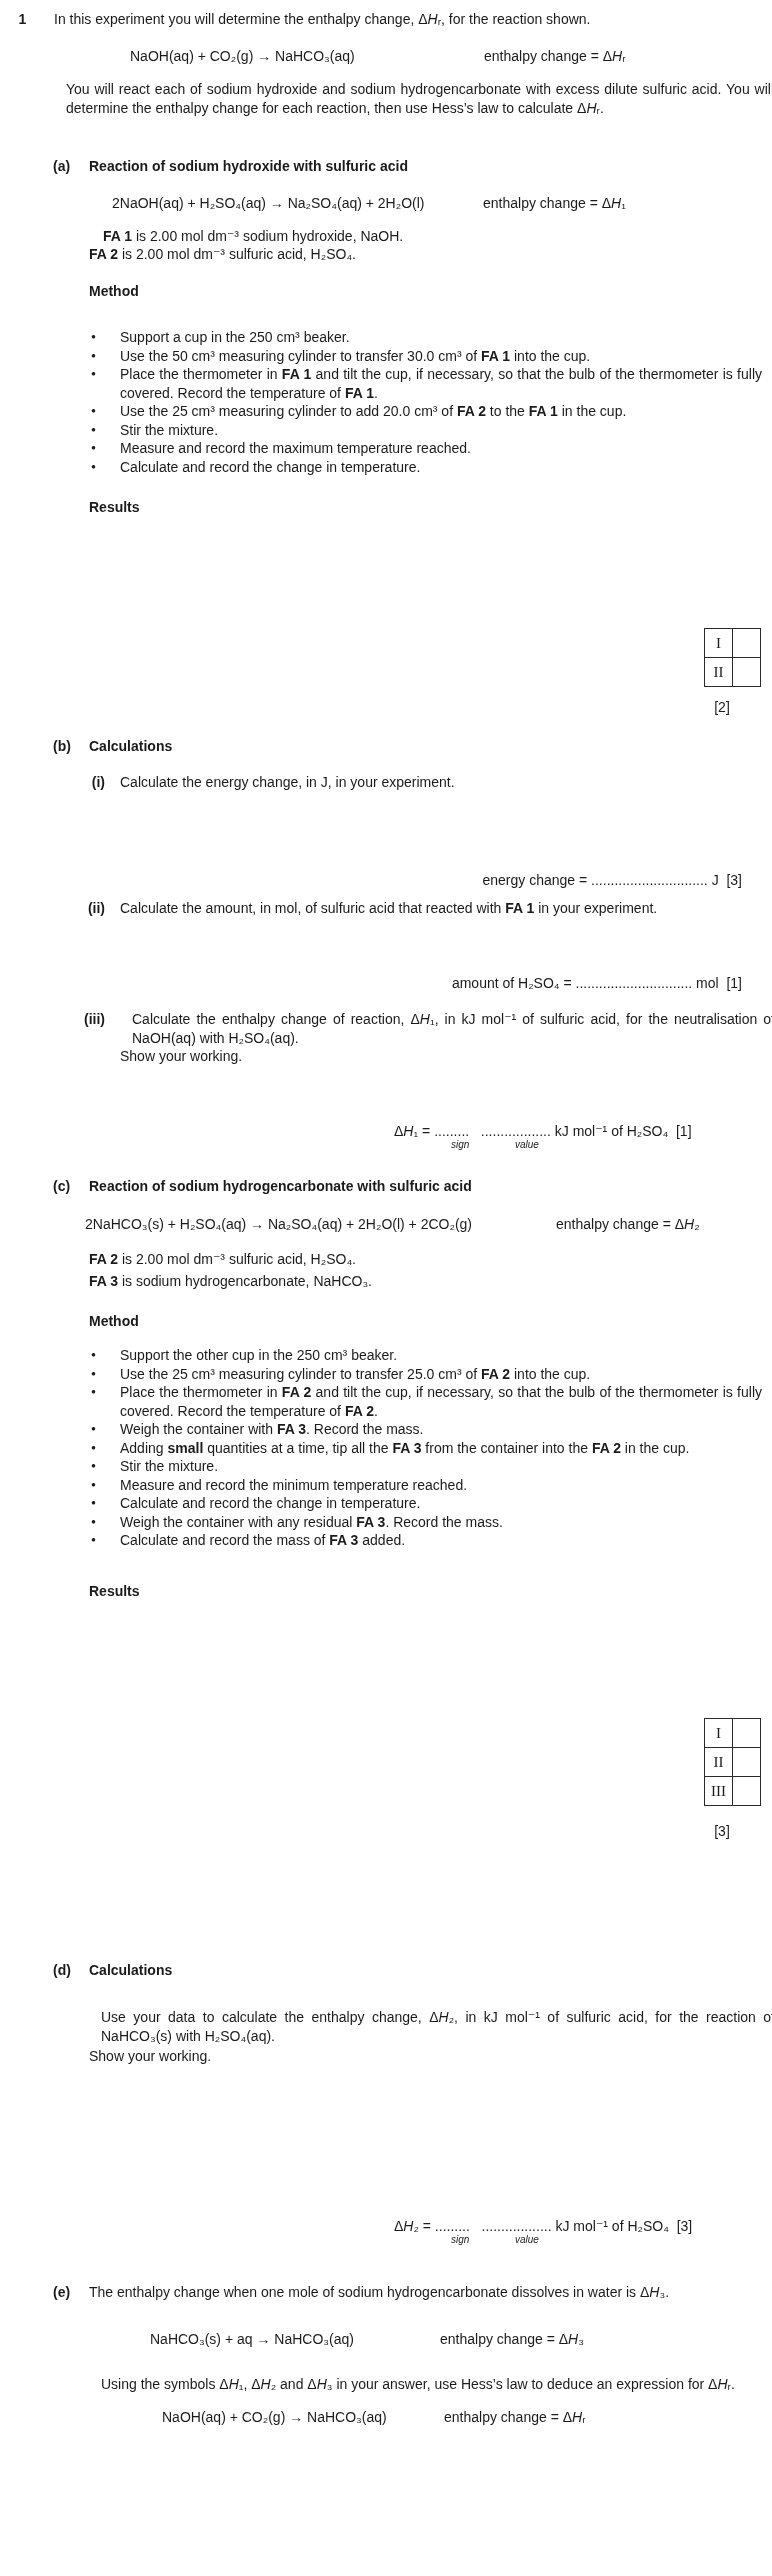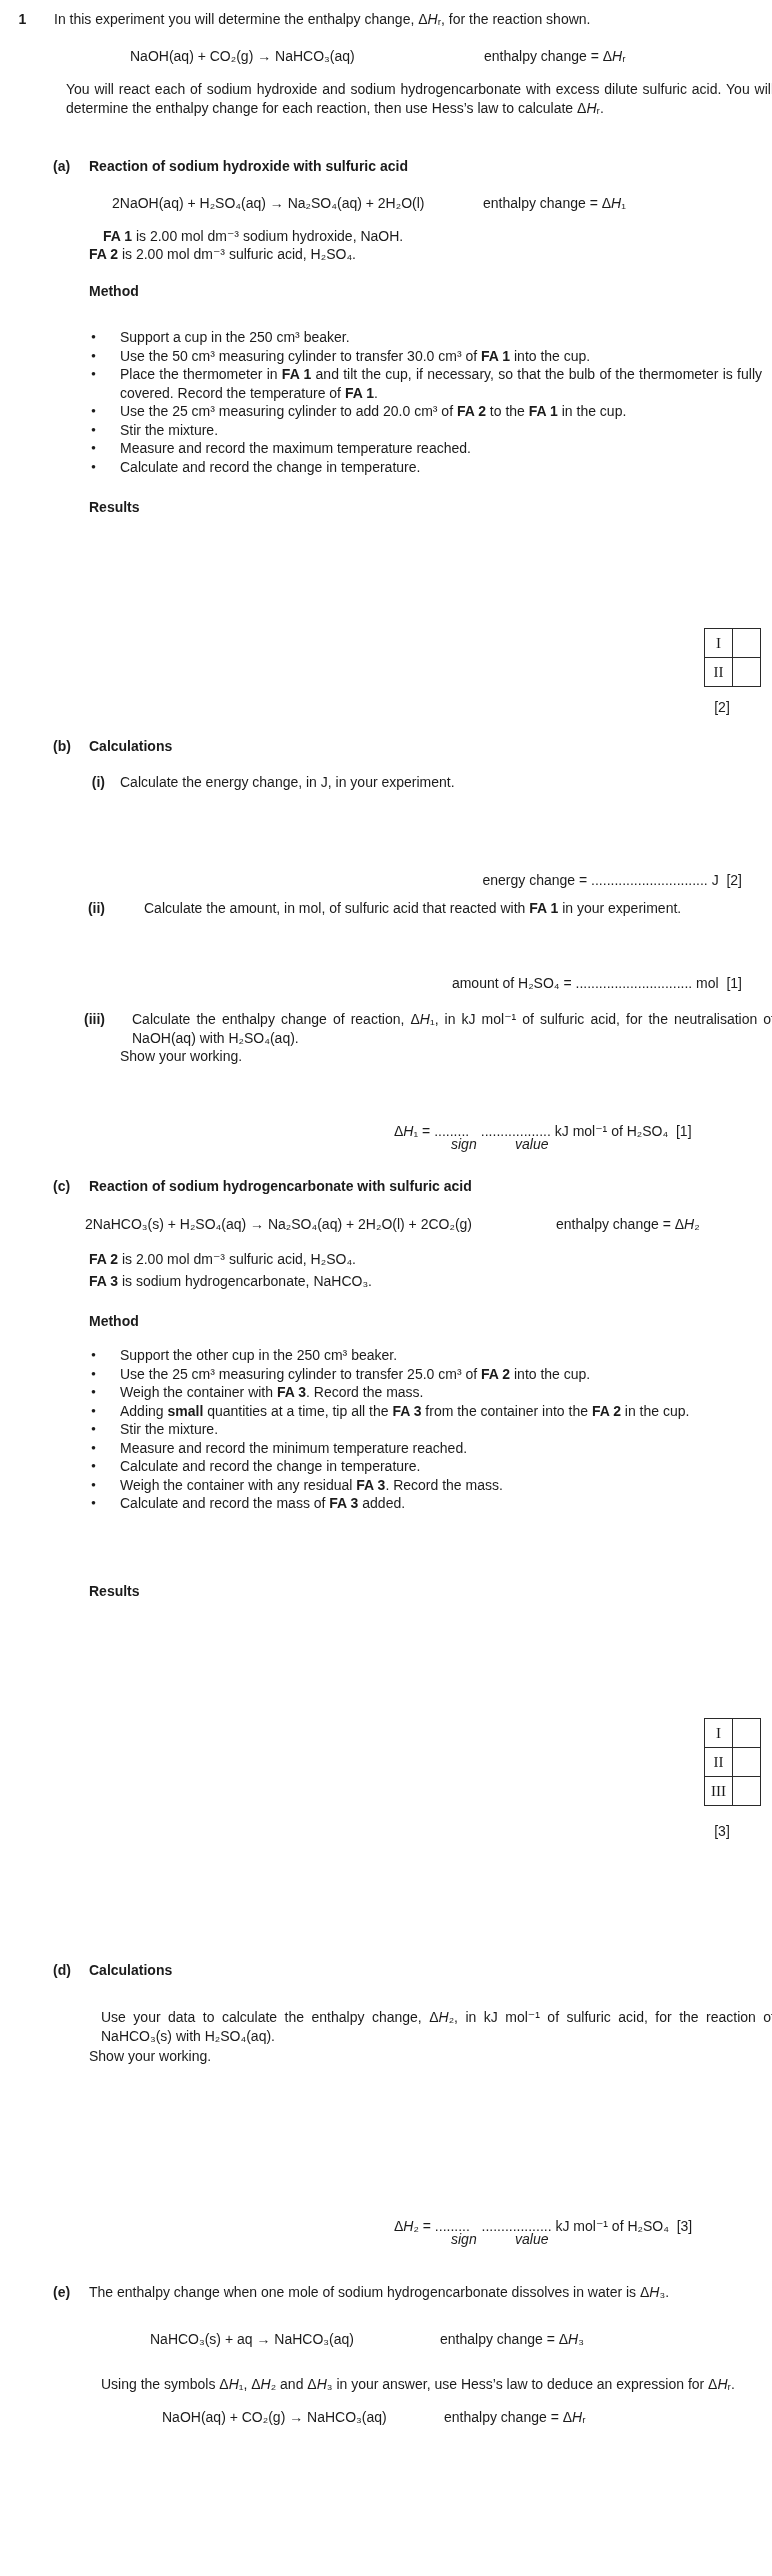--- a/index.html
+++ b/index.html
@@ -8,21 +8,21 @@
     color:#1b1b1b;font-family:"Liberation Sans","DejaVu Sans",sans-serif;
     font-size:14px;line-height:18.5px;overflow:hidden;
   }
   .abs{position:absolute;}
   .nw{white-space:nowrap;}
   .pre{white-space:pre;}
   .b{font-weight:bold;}
   .just{text-align:justify;margin-left:12px;}
   .right{text-align:right;}
   .center{text-align:center;}
-  .small-i{font-style:italic;font-size:14px;line-height:11.3px;}
+  .small-i{font-style:italic;font-size:10px;line-height:11.3px;}
   .bullets{margin:0;padding:0;list-style:none;}
   .bullets li{position:relative;text-align:justify;}
   .bullets li::before{content:"●";position:absolute;left:-29px;top:0px;font-size:8.2px;}
   .results-table{border-collapse:collapse;}
   .results-table td{border:1px solid #2a2a2a;padding:0;}
   td.rn{width:27px;height:28px;text-align:center;vertical-align:middle;
         font-family:"Liberation Serif","DejaVu Serif",serif;font-size:15px;}
   td.val{width:27px;}
 </style>
 </head>
@@ -73,24 +73,24 @@
     </tr>
   </tbody>
     </table>
   <div class="abs center" style="left:704px;top:698px;width:36px;">[2]</div>
 
   <div class="abs nw b" style="left:53px;top:737px;">(b)</div>
   <div class="abs nw b" style="left:89px;top:737px;">Calculations</div>
 
   <div class="abs nw b right" style="left:67px;top:773px;width:38px;">(i)</div>
   <div class="abs nw" style="left:120px;top:773px;">Calculate the energy change, in J, in your experiment.</div>
-  <div class="abs pre right" style="left:120px;top:871px;width:622px;">energy change = .............................. J  [2]</div>
+  <div class="abs pre right" style="left:120px;top:871px;width:622px;">energy change = .............................. J  [3]</div>
 
   <div class="abs nw b right" style="left:67px;top:899px;width:38px;">(ii)</div>
-  <div class="abs nw" style="left:120px;top:899px;margin-left:24px;">Calculate the amount, in mol, of sulfuric acid that reacted with <b>FA 1</b> in your experiment.</div>
+  <div class="abs nw" style="left:120px;top:899px;">Calculate the amount, in mol, of sulfuric acid that reacted with <b>FA 1</b> in your experiment.</div>
   <div class="abs pre right" style="left:120px;top:974px;width:622px;">amount of H₂SO₄ = .............................. mol  [1]</div>
 
   <div class="abs b right" style="left:67px;top:1010px;width:38px;">(iii)</div>
   <div class="abs just" style="left:120px;top:1010px;width:643px;">Calculate the enthalpy change of reaction, Δ<i>H</i>₁, in kJ mol⁻¹ of sulfuric acid, for the neutralisation of NaOH(aq) with H₂SO₄(aq).</div>
   <div class="abs nw" style="left:120px;top:1047px;">Show your working.</div>
 
   <div class="abs pre" style="left:394px;top:1122px;">Δ<i>H</i>₁ = .........   .................. kJ mol⁻¹ of H₂SO₄  [1]</div>
   <div class="abs nw small-i" style="left:451px;top:1139px;">sign</div>
   <div class="abs nw small-i" style="left:515px;top:1139px;">value</div>
 
@@ -101,20 +101,21 @@
   <div class="abs nw" style="left:556px;top:1215px;">enthalpy change = Δ<i>H</i>₂</div>
 
   <div class="abs nw" style="left:89px;top:1250px;"><b>FA 2</b> is 2.00 mol dm⁻³ sulfuric acid, H₂SO₄.</div>
   <div class="abs nw" style="left:89px;top:1272px;"><b>FA 3</b> is sodium hydrogencarbonate, NaHCO₃.</div>
 
   <div class="abs nw b" style="left:89px;top:1312px;">Method</div>
 
   <ul class="abs bullets" style="left:120px;top:1346px;width:642px;">
     <li>Support the other cup in the 250 cm³ beaker.</li>
     <li>Use the 25 cm³ measuring cylinder to transfer 25.0 cm³ of <b>FA 2</b> into the cup.</li>
+    <li>Place the thermometer in <b>FA 2</b> and tilt the cup, if necessary, so that the bulb of the thermometer is fully covered. Record the temperature of <b>FA 2</b>.</li>
     <li>Weigh the container with <b>FA 3</b>. Record the mass.</li>
     <li>Adding <b>small</b> quantities at a time, tip all the <b>FA 3</b> from the container into the <b>FA 2</b> in the cup.</li>
     <li>Stir the mixture.</li>
     <li>Measure and record the minimum temperature reached.</li>
     <li>Calculate and record the change in temperature.</li>
     <li>Weigh the container with any residual <b>FA 3</b>. Record the mass.</li>
     <li>Calculate and record the mass of <b>FA 3</b> added.</li>
   </ul>
 
   <div class="abs nw b" style="left:89px;top:1582px;">Results</div>

